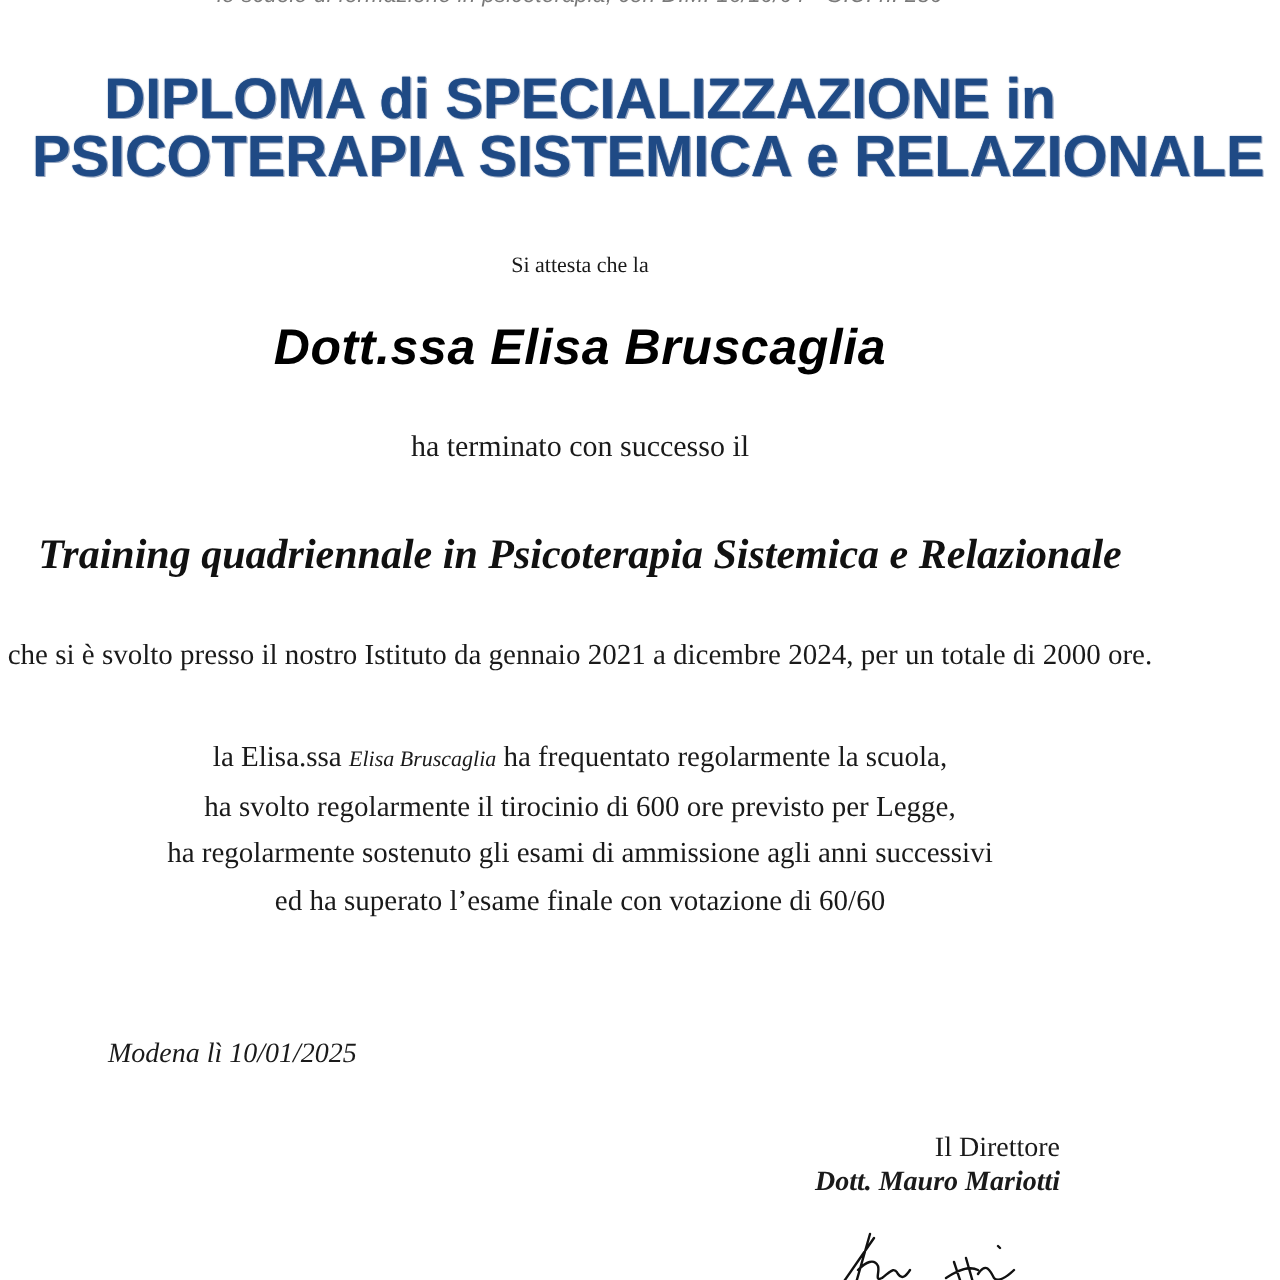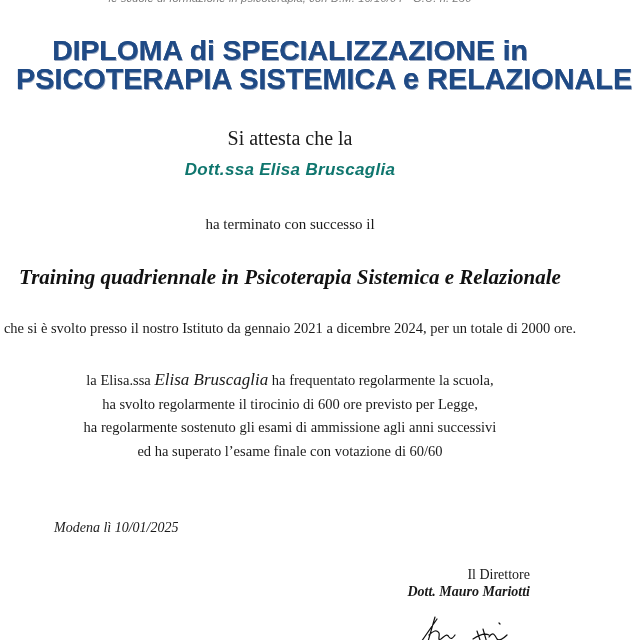--- a/index.html
+++ b/index.html
@@ -31,45 +31,45 @@
       font-weight: bold;
       color: #1f4a85;
       font-size: 28.5px;
       line-height: 30px;
       text-shadow: 0.6px 0.6px 0 #9aa8c0, 0 0 0.6px #1f4a85;
       letter-spacing: -0.1px;
     }
     .title.l1 { top: 35px; }
     .title.l2 { top: 64px; font-size: 29px; padding-left: 16px; }
 
-    .plain { font-size: 20px; color: #1a1a1a; }
+    .plain { font-size: 11px; color: #1a1a1a; }
     .attesta { top: 127px; }
     .name {
       top: 160px;
       font-family: "Liberation Sans", sans-serif;
       font-weight: bold;
       font-style: italic;
-      font-size: 17px;
-      color: #0f766e;
+      font-size: 25px;
+      color: #000000;
       letter-spacing: 0.3px;
       text-align: center;
     }
     .terminato { top: 216px; font-size: 15px; }
     .course {
       top: 265px;
       font-weight: bold;
       font-style: italic;
       font-size: 21px;
       color: #111111;
     }
     .svolto { top: 320px; font-size: 14.5px; }
 
     .details { top: 368px; }
     .details div { font-size: 14.5px; line-height: 23.5px; color: #1a1a1a; }
-    .details .inline-name { font-style: italic; font-size: 17px; }
+    .details .inline-name { font-style: italic; font-size: 11px; }
 
     .date {
       left: 54px;
       top: 520px;
       font-style: italic;
       font-size: 14px;
       color: #1a1a1a;
     }
     .director-block {
       left: 400px;

